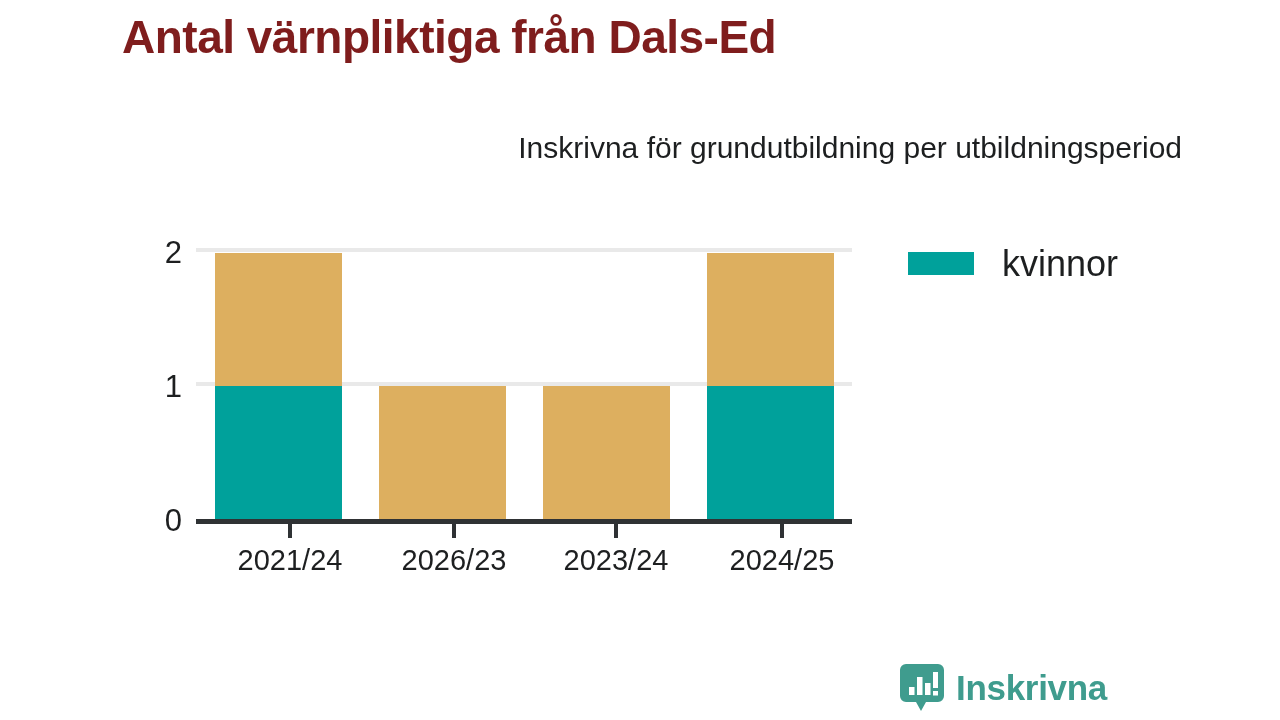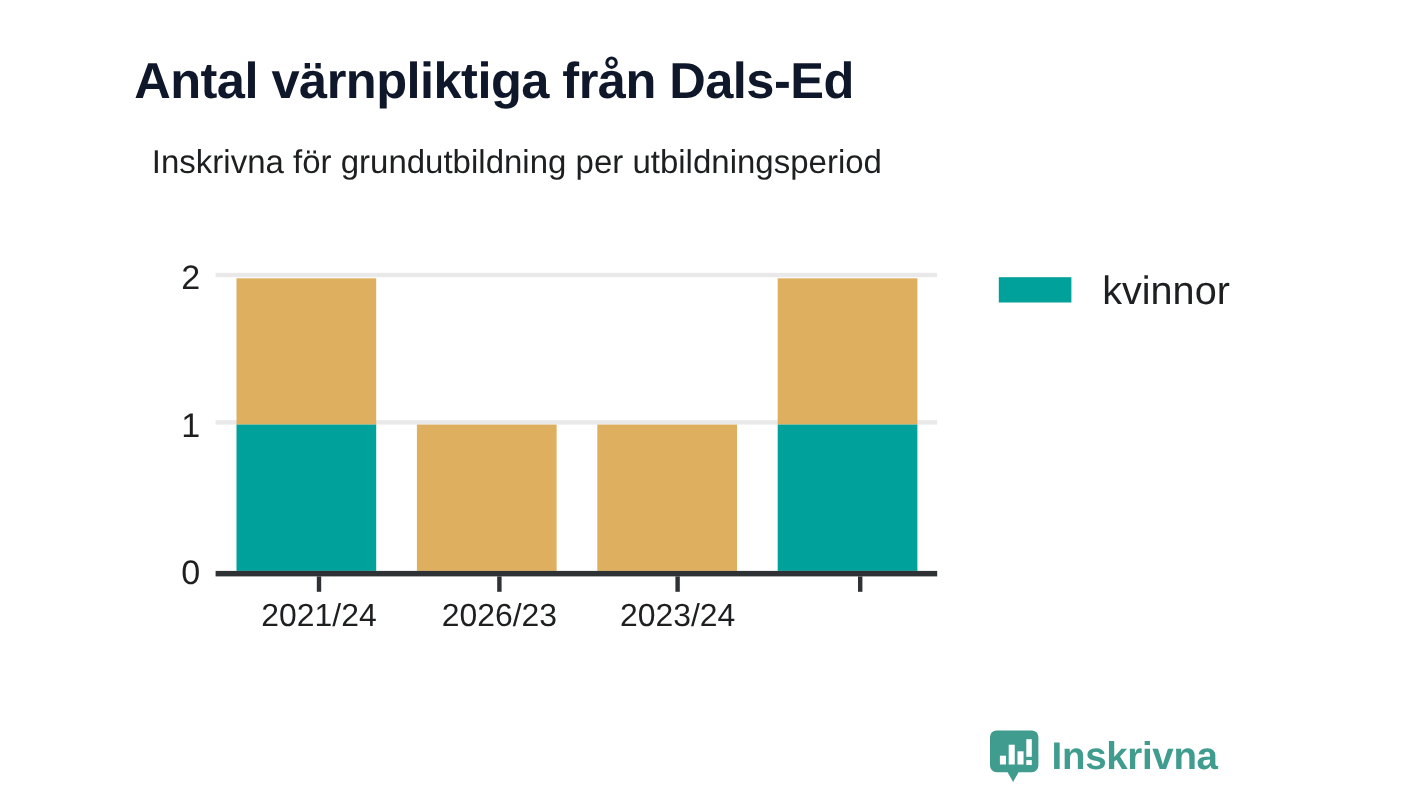--- a/index.html
+++ b/index.html
@@ -19,34 +19,34 @@
   
   #chart-title {
     position: absolute;
     left: 122px;
     top: 8px;
     width: 1060px;
     font-size: 46px;
     line-height: 58px;
     font-weight: bold;
     letter-spacing: -0.5px;
-    color: #0f172a;
-    white-space: nowrap;
-    margin-top: 36px;
+    color: #7f1d1d;
+    white-space: nowrap;
   }
   #chart-subtitle {
     position: absolute;
-    left: 138px;
+    left: 122px;
     top: 126px;
     width: 1060px;
     font-size: 30px;
     line-height: 44px;
     font-weight: normal;
     color: #1d1f20;
     white-space: nowrap;
+    text-align: right;
   }
 
   
   #plot-area {
     position: absolute;
     left: 196px;
     top: 248px;
     width: 656px;
     height: 276px;
   }
@@ -234,20 +234,21 @@
   <div class="x-slot" style="left:178px;">
     <div class="x-tick"></div>
     <div class="x-label">2026/23</div>
   </div>
   <div class="x-slot" style="left:340px;">
     <div class="x-tick"></div>
     <div class="x-label">2023/24</div>
   </div>
   <div class="x-slot" style="left:506px;">
     <div class="x-tick"></div>
+    <div class="x-label">2024/25</div>
   </div>
 </div>
 
 <div id="legend">
   <div class="legend-row">
     <span class="legend-swatch women"></span>
     <span class="legend-label">kvinnor</span>
   </div>
 </div>
 

